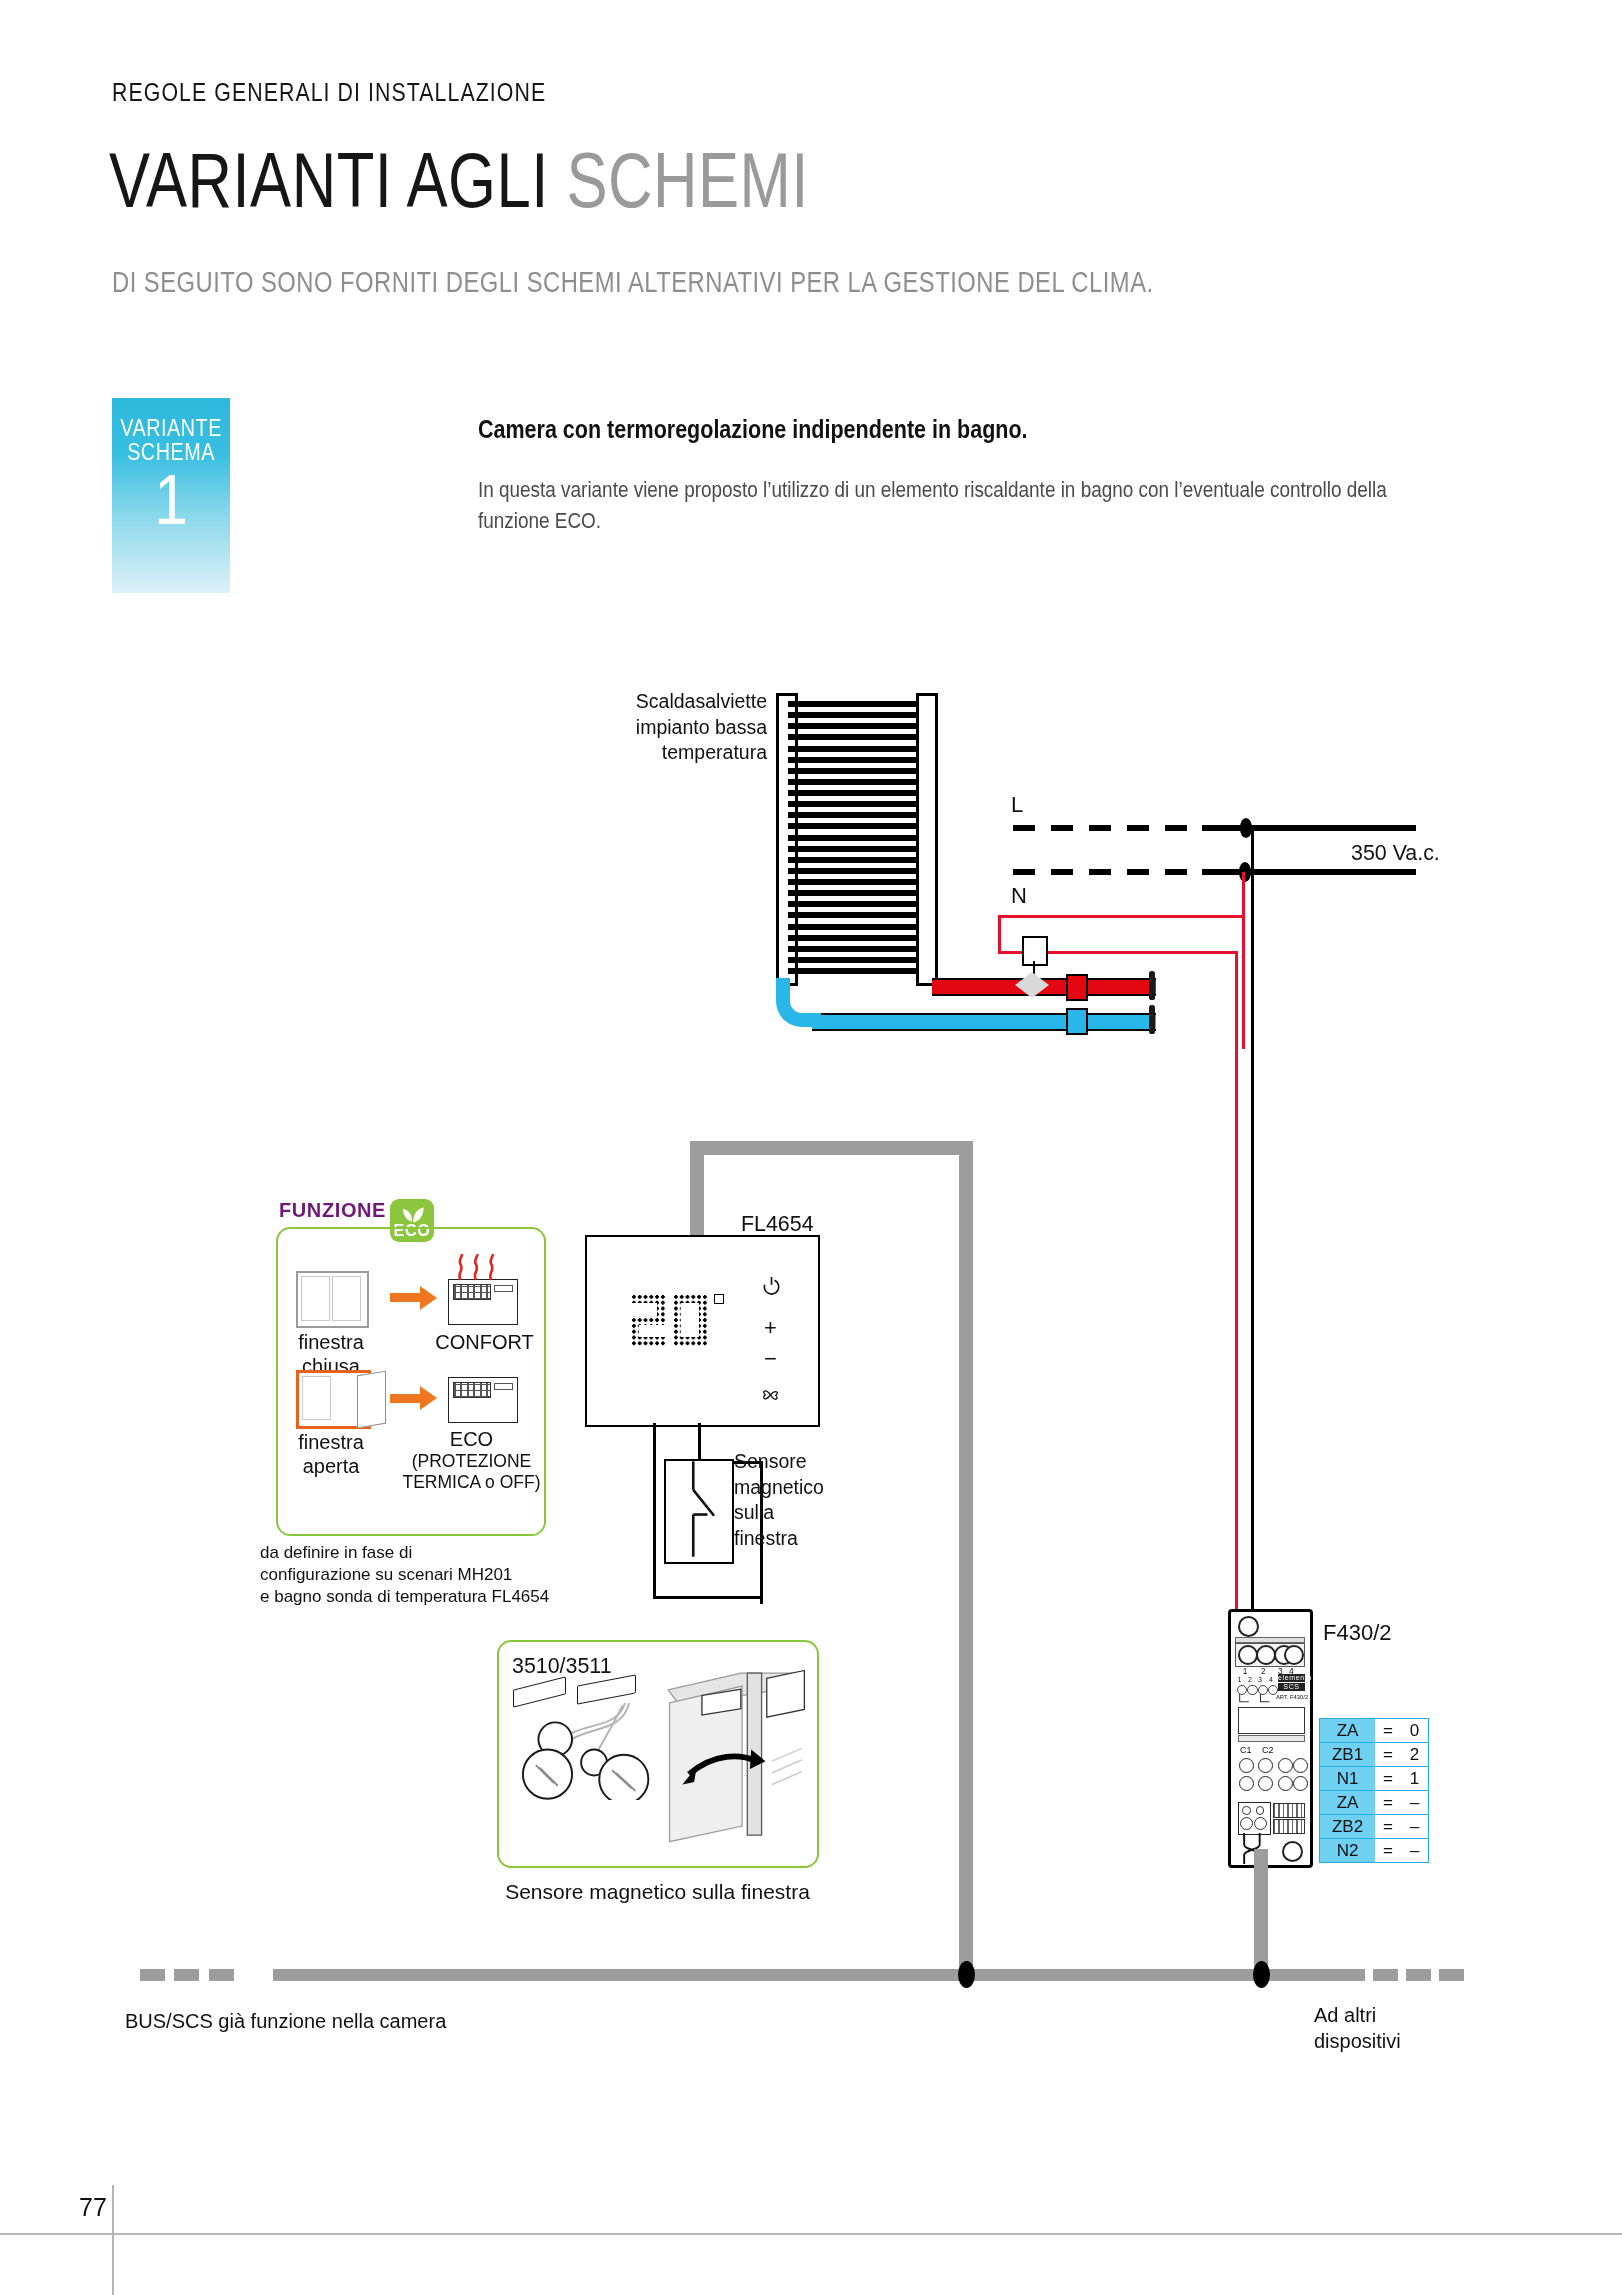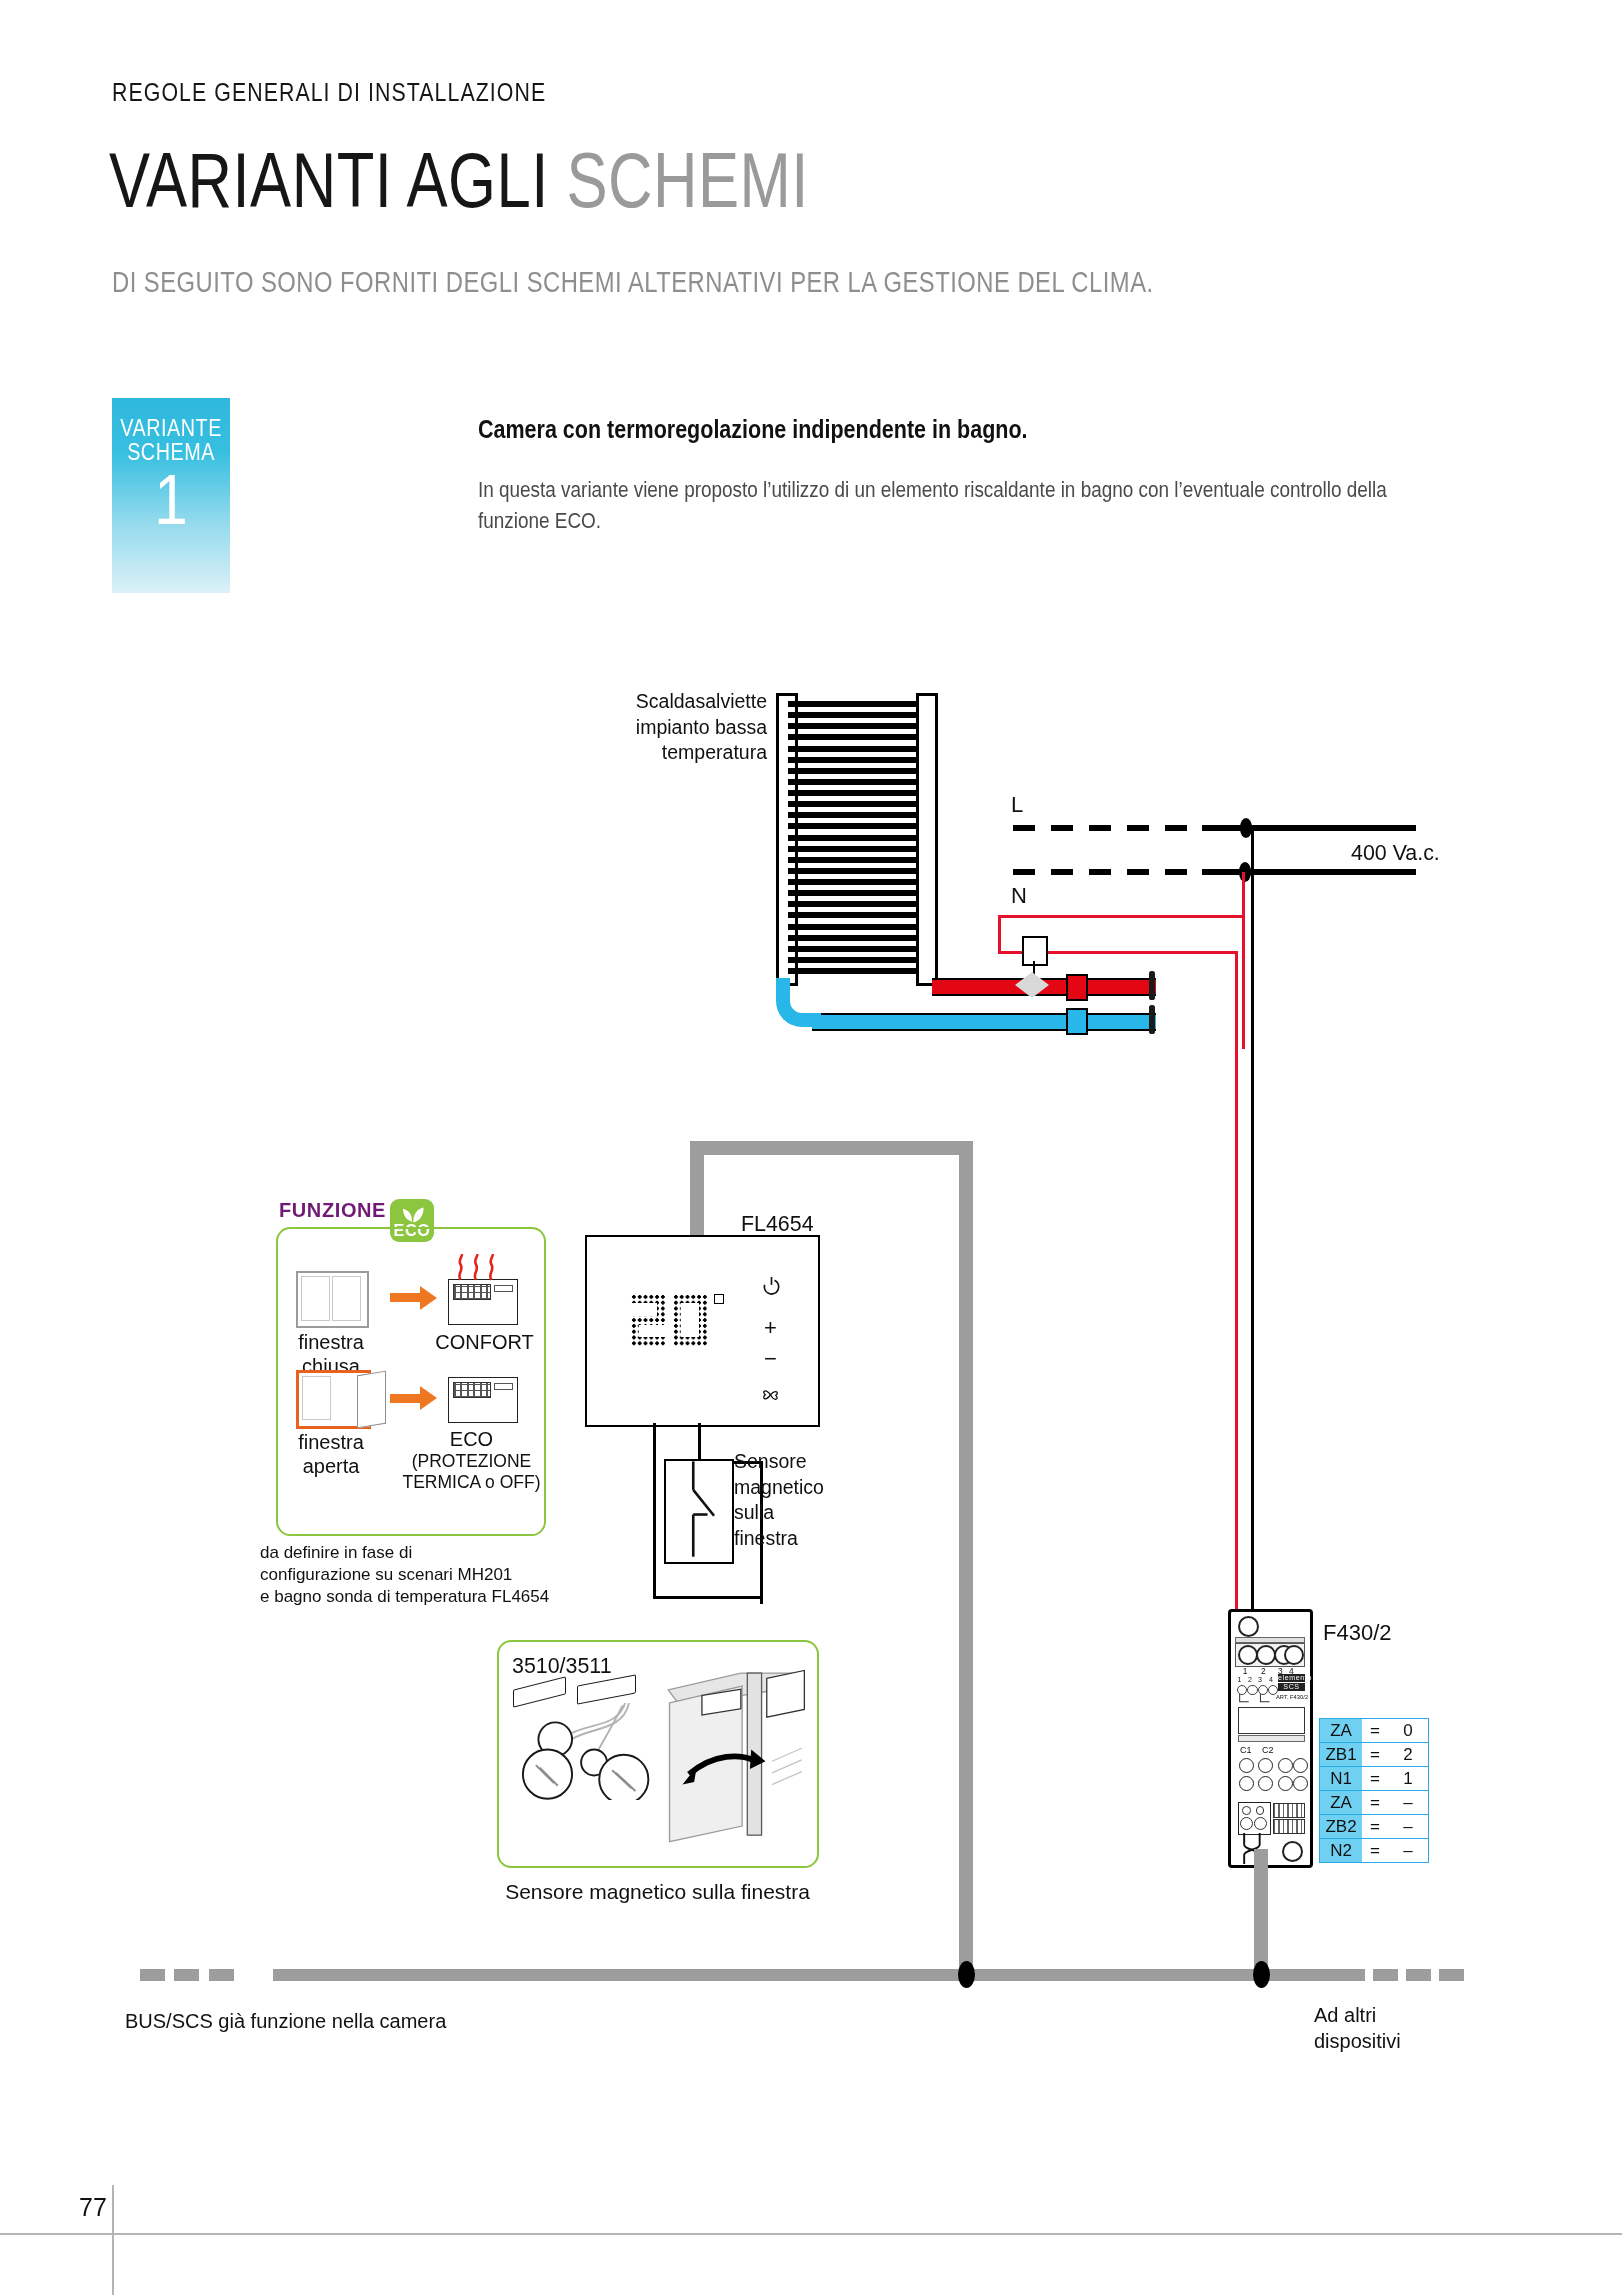--- a/index.html
+++ b/index.html
@@ -105,21 +105,21 @@
   .screwdot{width:8.4px;height:8.4px;border:1.3px solid #444;border-radius:50%;background:#fff;}
   .tnum{font-size:8.4px;color:#111;}
   .brandbox{background:#222;color:#fff;font-size:7.1px;text-align:center;letter-spacing:0.6px;}
   .cring{width:13px;height:13px;border:1.9px solid #222;border-radius:50%;}
   .cring.hollow{border:1.3px solid #222;}
 
   
   #cfg{left:1319px;top:1718px;width:108px;border:1.9px solid #29ace3;background:#fff;}
   #cfg .row{display:flex;height:23px;border-bottom:1.3px solid #29ace3;}
   #cfg .row:last-child{border-bottom:none;}
-  #cfg .k{width:42px;background:#6fd0f2;color:#111;font-size:17px;
+  #cfg .k{width:55px;background:#6fd0f2;color:#111;font-size:17px;
           display:flex;align-items:center;justify-content:center;}
   #cfg .eq{width:26px;font-size:17px;display:flex;align-items:center;justify-content:center;}
   #cfg .v{flex:1;font-size:17px;display:flex;align-items:center;justify-content:center;}
   .busdash{height:12.3px;background:#9d9d9d;}
   .busdot{width:17px;height:27px;border-radius:50%;background:#000;}
 
   
   #pagenum{left:79px;top:2193px;font-size:25px;color:#111;}
   #rule-h{left:0px;top:2233px;width:1623px;height:1.9px;background:#b5b5b5;}
   #rule-v{left:112px;top:2185px;width:1.9px;height:110px;background:#b5b5b5;}
@@ -185,21 +185,21 @@
 <div class="abs lbl" style="left:1011px;top:790px;font-size:22px;">L</div>
 <div class="abs dashline" style="left:1013px;top:825px;width:208px;"></div>
 <div class="abs solidline" style="left:1202px;top:825px;width:214px;"></div>
 <div class="abs node" style="left:1240px;top:818px;"></div>
 
 <div class="abs dashline" style="left:1013px;top:869px;width:208px;"></div>
 <div class="abs solidline" style="left:1202px;top:869px;width:214px;"></div>
 <div class="abs node" style="left:1239px;top:862px;"></div>
 <div class="abs lbl" style="left:1011px;top:881px;font-size:22px;">N</div>
 
-<div class="abs lbl" style="left:1351px;top:839px;font-size:21.4px;">400 Va.c.</div>
+<div class="abs lbl" style="left:1351px;top:839px;font-size:21.4px;">350 Va.c.</div>
 
 <div class="abs wblk" style="left:1251px;top:825px;width:3.2px;height:799px;"></div>
 
 <div class="abs wred" style="left:1242px;top:872px;width:3.2px;height:177px;"></div>
 <div class="abs wred" style="left:998px;top:915px;width:247px;height:3.2px;"></div>
 <div class="abs wred" style="left:998px;top:915px;width:3.2px;height:39px;"></div>
 <div class="abs wred" style="left:998px;top:951px;width:240px;height:3.2px;"></div>
 <div class="abs wred" style="left:1235px;top:951px;width:3.2px;height:676px;"></div>
 
 <div class="abs" style="left:1022px;top:936px;width:22px;height:26px;background:#fff;border:2.6px solid #000;"></div>

